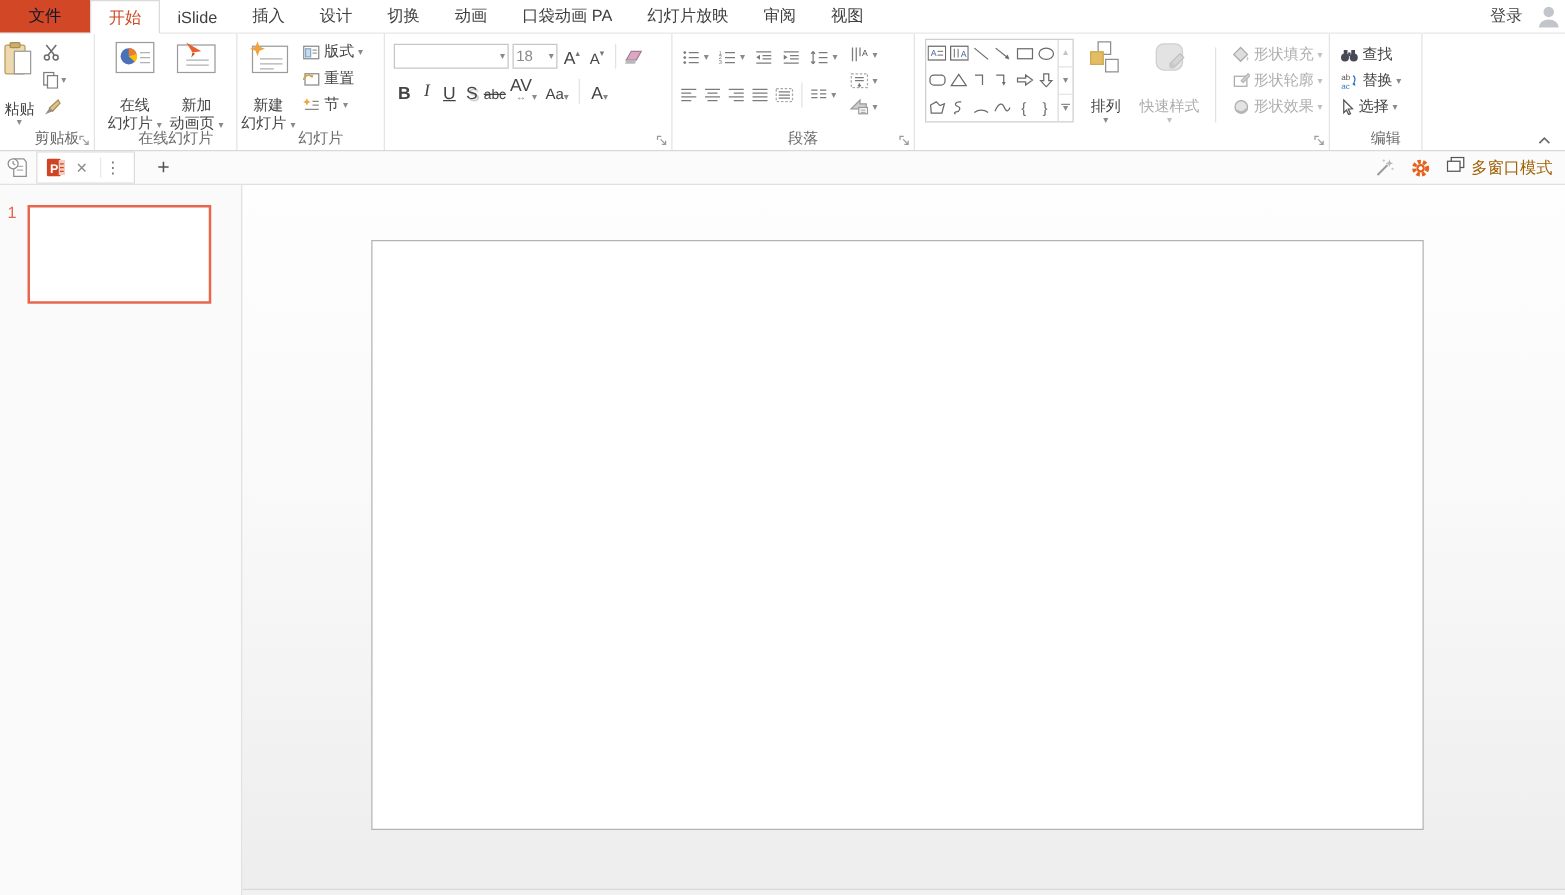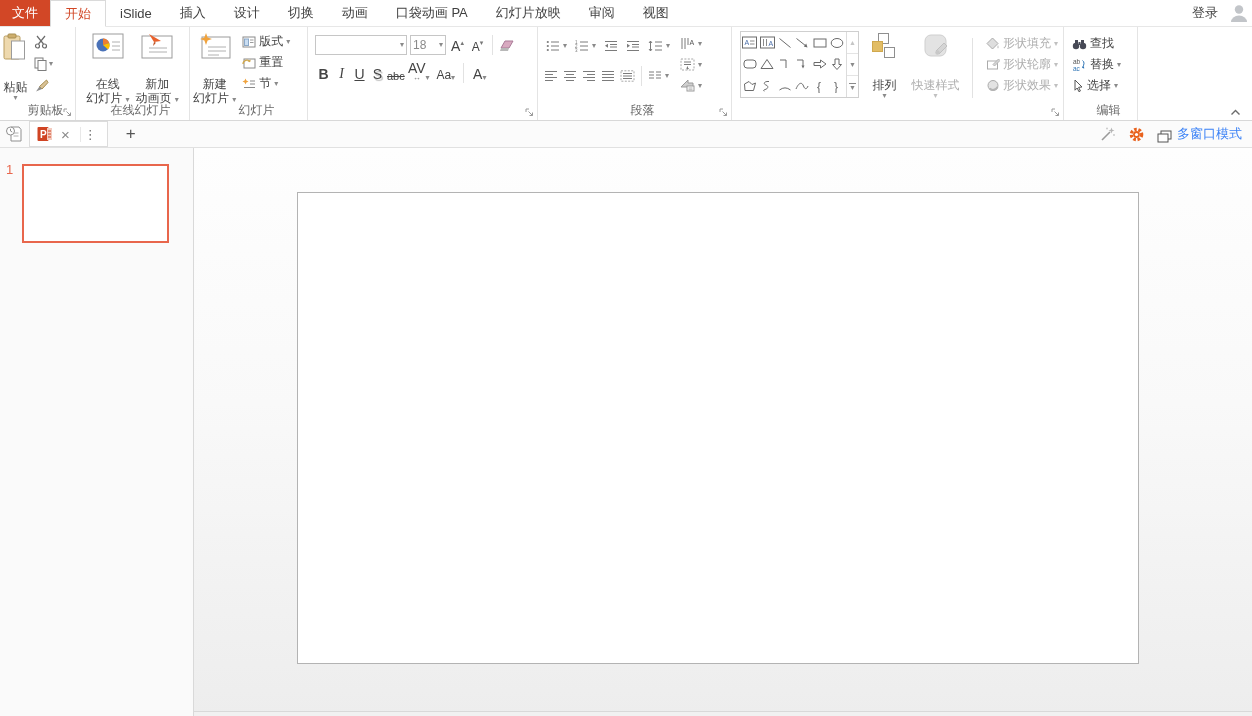--- a/index.html
+++ b/index.html
@@ -2,21 +2,21 @@
 <html><head>
 <meta charset="utf-8">
 <style>
 * { box-sizing: border-box; margin: 0; padding: 0; }
 html,body { width:1252px; height:716px; overflow:hidden;
   font-family:"Liberation Sans","DejaVu Sans",sans-serif; background:#fff; color:#3f3f3f; }
 
 
 .menubar { height:27px; display:flex; align-items:stretch; background:#fff;
   border-bottom:1px solid #e7e7e7; font-size:13px; position:relative; z-index:5; }
-.file-tab { width:50px; background:#d24726; color:#ffffff; display:flex; align-items:center; justify-content:center; }
+.file-tab { width:72px; background:#d24726; color:#0f172a; display:flex; align-items:center; justify-content:center; }
 .menu-tab { padding:0 14px; display:flex; align-items:center; color:#3f3f3f; cursor:default; }
 .menu-tab.active { border:1px solid #dadada; border-bottom:1px solid #fff; margin-bottom:-1px;
   background:#fff; color:#d24726; }
 .menubar .spacer { flex:1; }
 .login { display:flex; align-items:center; padding:0 8px; color:#444;font-family:Liberation Mono, monospace; }
 .avatar { width:26px; display:flex; align-items:center; justify-content:center; }
 
 
 .ribbon { height:94px; background:#fff; border-bottom:1px solid #d8d8d8;
   display:flex; position:relative; font-size:12px; }
@@ -61,21 +61,21 @@
 
 .doctabbar { height:27px; border-bottom:1px solid #e1e1e1; background:#fbfbfb;
   display:flex; align-items:center; font-size:13px; }
 .histbtn { width:24px; height:24px; margin-left:2px; display:flex; align-items:center; justify-content:center; }
 .doctab { height:26px; margin-left:3px; background:#fff; border:1px solid #dcdcdc;
   display:flex; align-items:center; gap:6px; padding:0 7px; color:#333; }
 .doctab .close { color:#8a8a8a; font-size:15px; padding:0 2px; }
 .doctab .more { color:#777; padding:0 3px; border-left:1px solid #e8e8e8; margin-left:2px; font-size:13px; }
 .newtab { margin-left:12px; font-size:17px; color:#555; padding:0 6px; }
 .tb-right { margin-left:auto; display:flex; align-items:center; gap:12px; padding-right:10px; }
-.mwin { display:flex; align-items:flex-end; gap:5px; color:#3b82f6; }
+.mwin { display:flex; align-items:flex-start; gap:5px; color:#a16207; }
 
 
 .main { display:flex; height:568px; }
 .slides-panel { width:194px; border-right:1px solid #d9d9d9; background:#fafafa; padding:16px 0 0 6px; }
 .slide-item { display:flex; align-items:flex-start; }
 .slide-num { width:16px; text-align:left; color:#e8664c; font-size:13px; margin-top:-2px; }
 .thumb { width:147px; height:79px; background:#fff; border:2px solid #e8664c; }
 .content { position:relative; flex:1;
   background:linear-gradient(180deg,#fefefe 0%,#f9f9f9 45%,#ededed 100%); }
 .canvas { position:absolute; left:103px; top:44px; width:842px; height:472px;

